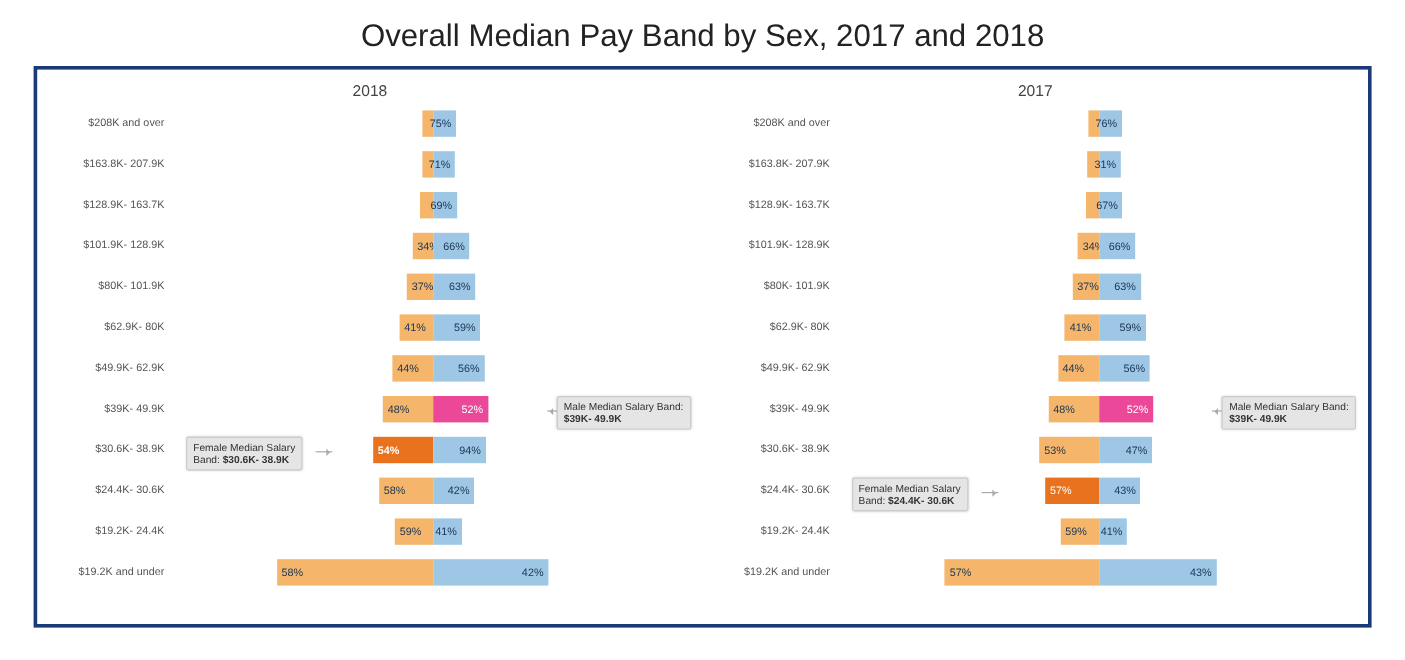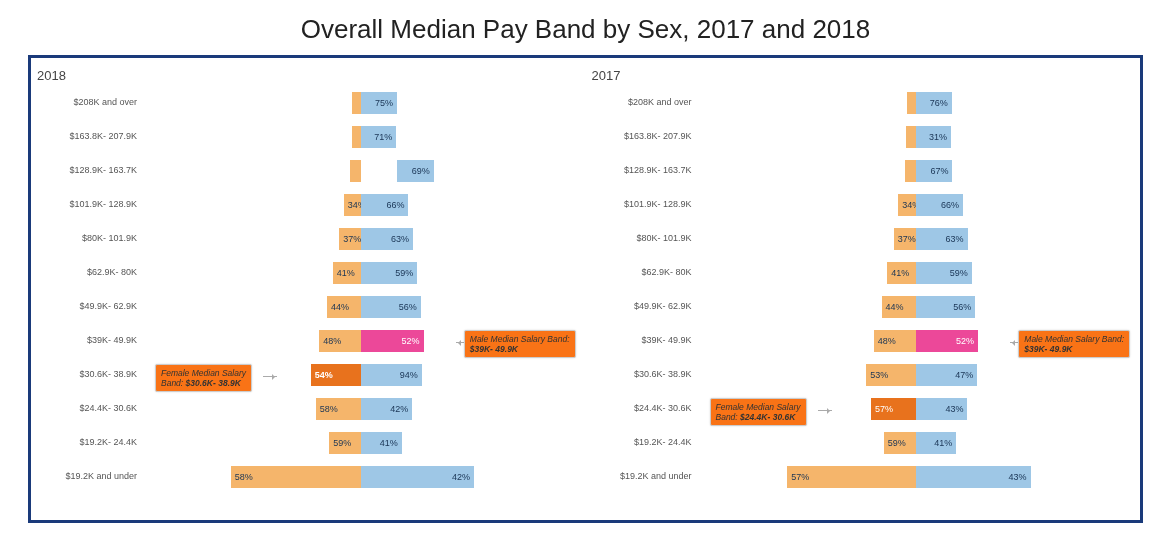--- a/index.html
+++ b/index.html
@@ -1,31 +1,31 @@
 <!DOCTYPE html>
 <html><head>
 <meta charset="utf-8">
 <style>
   html,body{margin:0;padding:0;font-family:"Segoe UI",Arial,sans-serif;background:#fff;color:#333;}
   .page{width:1171px;height:550px;position:relative;box-sizing:border-box;}
   .title{text-align:center;font-size:26px;padding:14px 0 10px;color:#222;}
   .frame{margin:0 28px 0 28px;border:3px solid #1a3a7a;height:468px;box-sizing:border-box;display:flex;gap:12px;padding:8px 6px 4px 6px;}
   .panel{flex:1;position:relative;}
-  .panel-title{font-size:13px;color:#444;margin:2px 0 6px;}
+  .panel-title{text-align:center;font-size:13px;color:#444;margin:2px 0 6px;}
   .rows{display:flex;flex-direction:column;gap:6px;}
   .row{display:flex;align-items:center;height:28px;position:relative;}
   .cat{width:100px;text-align:right;font-size:9px;color:#555;padding-right:6px;line-height:1.1;}
   .bars{flex:1;position:relative;height:22px;display:flex;}
   .left-half,.right-half{flex:1;position:relative;height:100%;}
-  .bar{position:absolute;top:0;height:100%;display:flex;align-items:center;font-size:9px;color:#1a3555;padding-left:17px;}
+  .bar{position:absolute;top:0;height:100%;display:flex;align-items:center;font-size:9px;color:#1a3555;}
   .bar.female{right:0;background:#f5b56b;justify-content:flex-start;padding-left:4px;}
   .bar.female.hl{background:#e8721d;color:#fff;}
   .bar.male{left:0;background:#9ec7e6;justify-content:flex-end;padding-right:4px;}
   .bar.male.hl{background:#ec4899;color:#fff;}
-  .callout{position:absolute;font-size:8.5px;color:#333;background:#f97316;border:1px solid #ccc;border-radius:2px;padding:3px 5px;line-height:1.2;white-space:nowrap;z-index:5;box-shadow:0 0 2px rgba(0,0,0,.15);font-style:italic;}
+  .callout{position:absolute;font-size:8.5px;color:#333;background:#e5e5e5;border:1px solid #ccc;border-radius:2px;padding:3px 5px;line-height:1.2;white-space:nowrap;z-index:5;box-shadow:0 0 2px rgba(0,0,0,.15);}
   .callout b{font-weight:700;}
   .arrow{position:absolute;height:0;border-top:1px solid #aaa;z-index:4;}
   .arrow::after{content:"";position:absolute;right:-1px;top:-3px;border:3px solid transparent;border-left-color:#aaa;}
   .arrow.left::after{left:-1px;right:auto;border-left-color:transparent;border-right-color:#aaa;}
 </style>
 </head>
 <body>
 <div class="page">
 
 <div class="title">Overall Median Pay Band by Sex, 2017 and 2018</div>
@@ -55,21 +55,21 @@
               </div>
             </div>
           </div>
           <div class="row">
             <div class="cat">$128.9K- 163.7K</div>
             <div class="bars">
               <div class="left-half">
                 <div class="bar female" style="width: 3.19394%;"></div>
               </div>
               <div class="right-half">
-                <div class="bar male" style="width: 7.10909%; margin-left: 36px;">69%</div>
+                <div class="bar male" style="width: 7.10909%;">69%</div>
               </div>
             </div>
           </div>
           <div class="row">
             <div class="cat">$101.9K- 128.9K</div>
             <div class="bars">
               <div class="left-half">
                 <div class="bar female" style="width: 6.18182%;">34%</div>
               </div>
               <div class="right-half">

